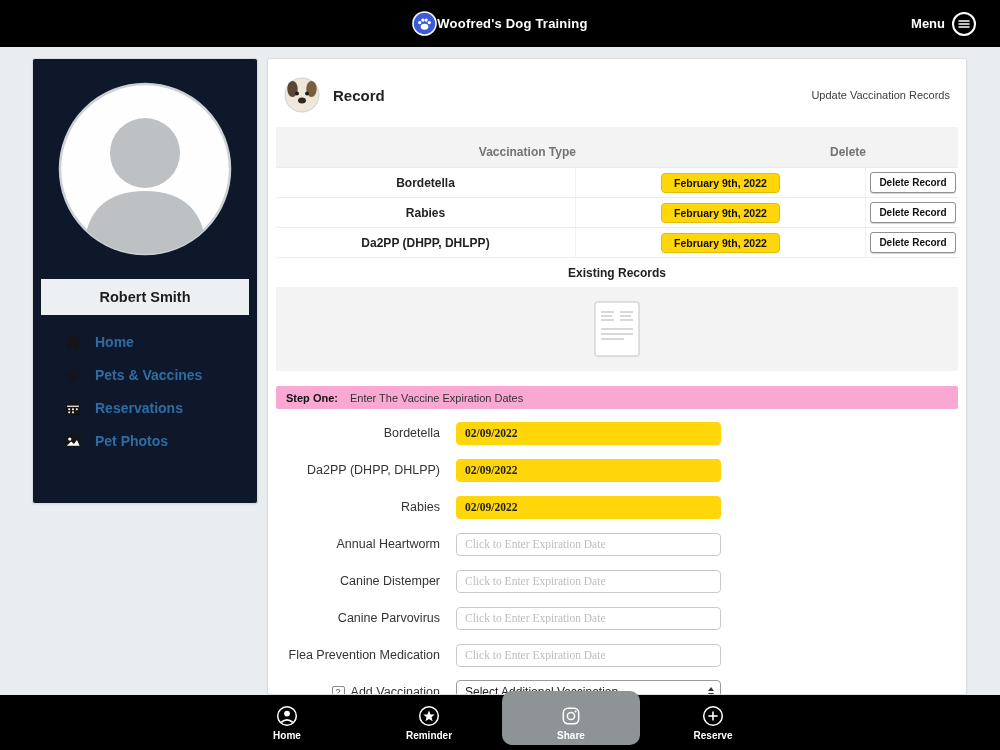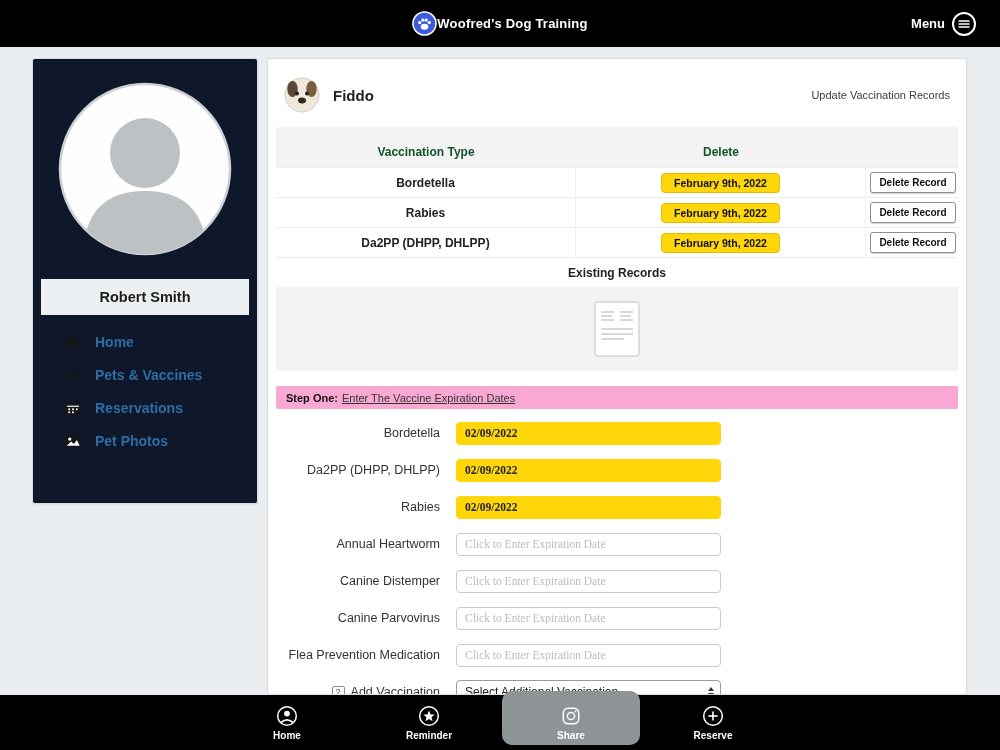--- a/index.html
+++ b/index.html
@@ -55,21 +55,21 @@
     padding:16px 8px 0;overflow:hidden;
   }
   .pet-header{display:flex;align-items:center;height:40px;margin-bottom:12px;padding:0 8px;}
   .pet-avatar{width:36px;height:36px;display:block;}
   .pet-name{font-size:15px;font-weight:700;margin-left:13px;}
   .header-action{margin-left:auto;font-size:11px;color:#3c3c3c;}
   
   .table-wrap{background:#f3f3f3;padding-top:10px;border-radius:2px;}
   .thead,.trow{display:grid;grid-template-columns:300px 290px 94px;align-items:center;}
   .thead{height:30px;}
-  .th{font-size:12px;font-weight:700;text-align:center;color:#14532d;}
+  .th{font-size:12px;font-weight:700;text-align:right;color:#737373;}
   .trow{height:30px;background:#fff;border-top:1px solid #ececec;}
   .td{height:100%;display:flex;align-items:center;justify-content:center;}
   .td.c1{font-size:12px;font-weight:700;border-right:1px solid #f0f0f0;}
   .td.c2{border-right:1px solid #f0f0f0;}
   .date-pill{
     background:var(--accent);border:1px solid #e3bd00;border-radius:4px;
     font-family:inherit;font-size:10.5px;font-weight:600;color:#111;
     padding:3px 12px;cursor:pointer;
   }
   .delete-btn{
@@ -81,21 +81,21 @@
     display:flex;align-items:center;justify-content:center;
     font-size:12px;font-weight:700;}
   .gallery{height:84px;display:flex;align-items:center;justify-content:center;}
   .doc-thumb{width:46px;height:56px;cursor:pointer;}
   
   .step-bar{
     margin-top:15px;height:23px;background:#f9a8d4;border-radius:2px;
     display:flex;align-items:center;padding-left:10px;font-size:11px;color:#333;
   }
   .step-prefix{font-weight:700;color:#111;}
-  .step-text{margin-left:4px;text-decoration:underline;}
+  .step-text{margin-left:12px;}
   
   .form{margin-top:12px;}
   .form-row{display:flex;align-items:center;margin-bottom:13px;height:24px;}
   .form-label{width:180px;text-align:right;padding-right:16px;font-size:12.5px;color:#333;}
   .form-input{
     width:265px;height:23px;border-radius:4px;font-family:Liberation Serif, serif;font-size:11.5px;
     padding:0 8px;border:1px solid #c9c9c9;background:#fff;color:#222;
   }
   .form-input::placeholder{color:#b9bdc1;}
   .form-input.filled{background:var(--accent);border-color:var(--accent);font-weight:600;}
@@ -225,21 +225,21 @@
 <main class="main">
   <div class="pet-header">
     <svg class="pet-avatar" viewBox="0 0 36 36">
       <circle cx="18" cy="18" r="17" fill="#efe7da" stroke="#cfcfcf" stroke-width="1"></circle>
       <ellipse cx="8.5" cy="12" rx="5.2" ry="8" fill="#5a4632"></ellipse>
       <ellipse cx="27.5" cy="12" rx="5.2" ry="8" fill="#7a5c3e"></ellipse>
       <circle cx="13" cy="16.5" r="1.9" fill="#1d1d1d"></circle>
       <circle cx="23" cy="16.5" r="1.9" fill="#1d1d1d"></circle>
       <ellipse cx="18" cy="23.5" rx="4" ry="3" fill="#33281e"></ellipse>
     </svg>
-    <span class="pet-name">Fiddo</span>
+    <span class="pet-name">Record</span>
     <span class="header-action">Update Vaccination Records</span>
   </div>
 
   <section class="table-wrap">
     <div class="thead">
       <div class="th">Vaccination Type</div>
       <div class="th">Delete</div>
     </div>
 
     <div class="trow">

